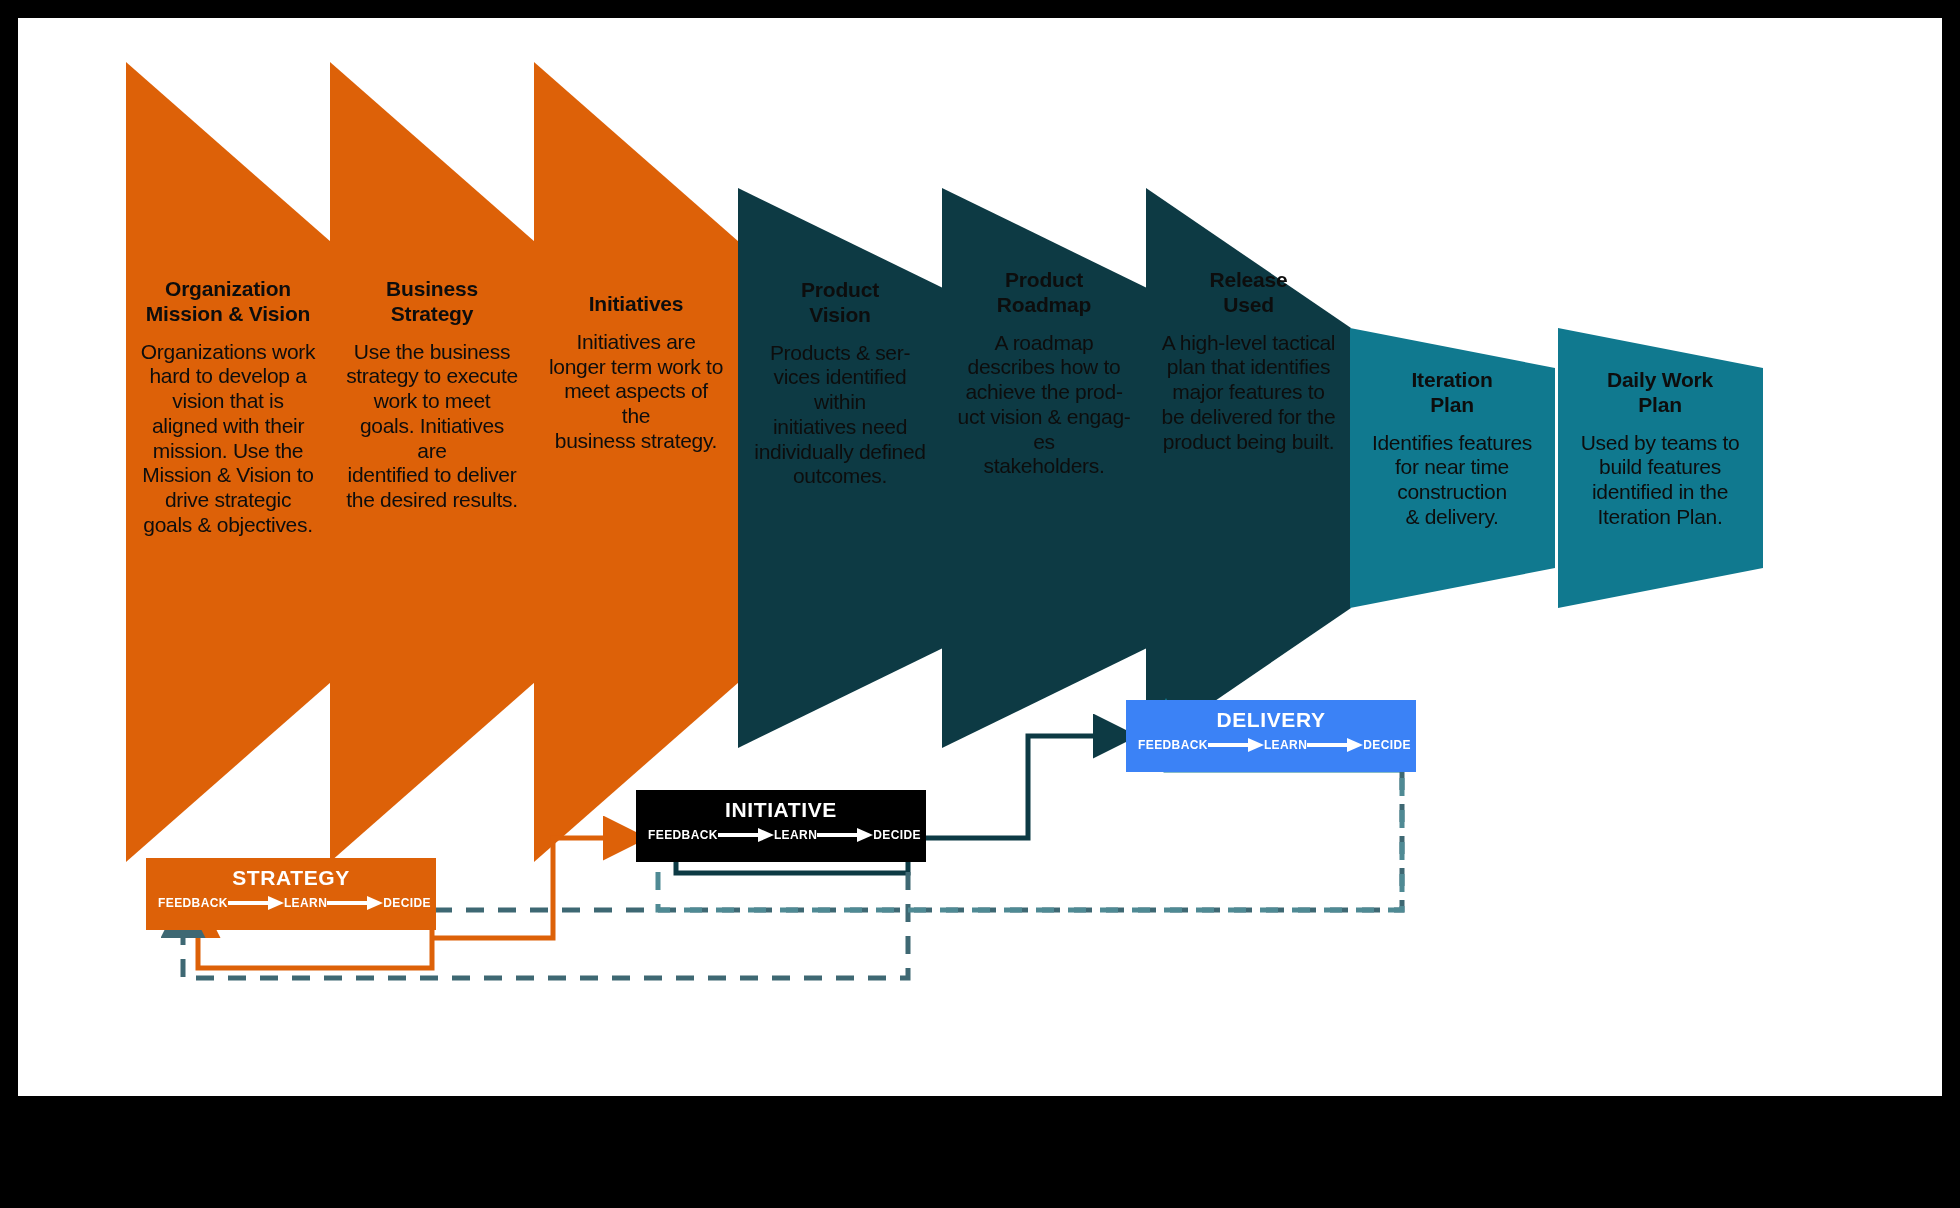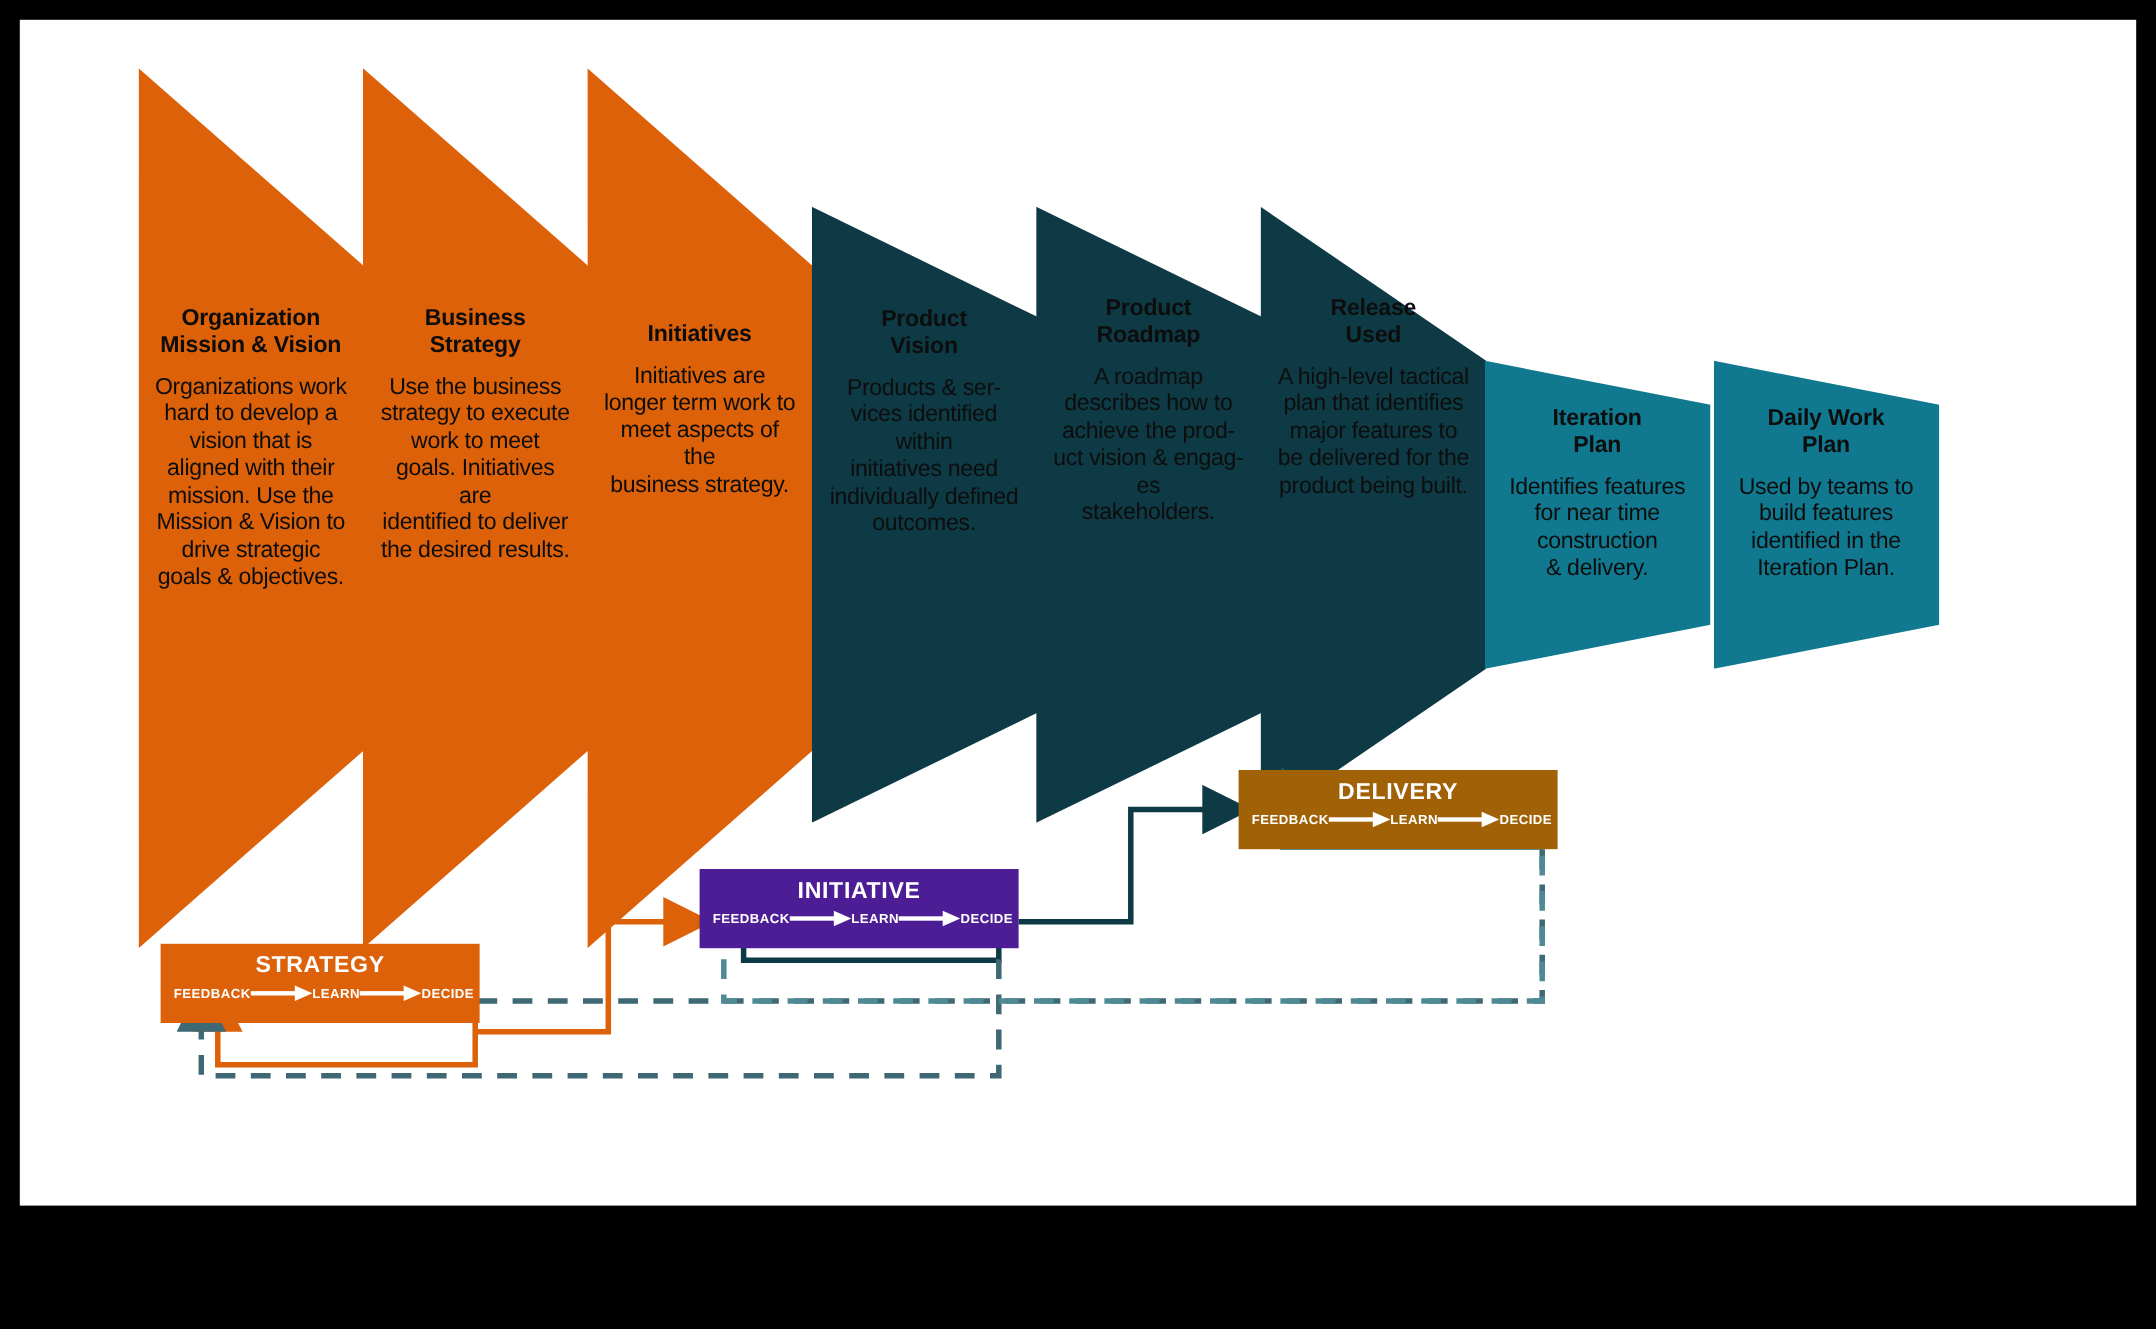--- a/index.html
+++ b/index.html
@@ -295,38 +295,38 @@
         </span>
         <span class="loop-step">LEARN</span>
         <span class="loop-arrow">
           <span class="shaft"></span>
             <span class="head"></span>
         </span>
         <span class="loop-step">DECIDE</span>
       </div>
     </div>
 
-    <div class="loop-box" style="left:618px; top:772px; width:290px; height:72px; background:#4c1d95;">
+    <div class="loop-box" style="left:618px; top:772px; width:290px; height:72px; background:#000000;">
       <div class="loop-title" style="top:8px;">INITIATIVE</div>
       <div class="loop-row" style="top:38px;">
         <span class="loop-step">FEEDBACK</span>
         <span class="loop-arrow">
           <span class="shaft"></span>
             <span class="head"></span>
         </span>
         <span class="loop-step">LEARN</span>
         <span class="loop-arrow">
           <span class="shaft"></span>
             <span class="head"></span>
         </span>
         <span class="loop-step">DECIDE</span>
       </div>
     </div>
 
-    <div class="loop-box" style="left:1108px; top:682px; width:290px; height:72px; background:#a16207;text-decoration:underline;">
+    <div class="loop-box" style="left:1108px; top:682px; width:290px; height:72px; background:#3b82f6;text-decoration:underline;">
       <div class="loop-title" style="top:8px;">DELIVERY</div>
       <div class="loop-row" style="top:38px;">
         <span class="loop-step">FEEDBACK</span>
         <span class="loop-arrow">
           <span class="shaft"></span>
             <span class="head"></span>
         </span>
         <span class="loop-step">LEARN</span>
         <span class="loop-arrow">
           <span class="shaft"></span>

